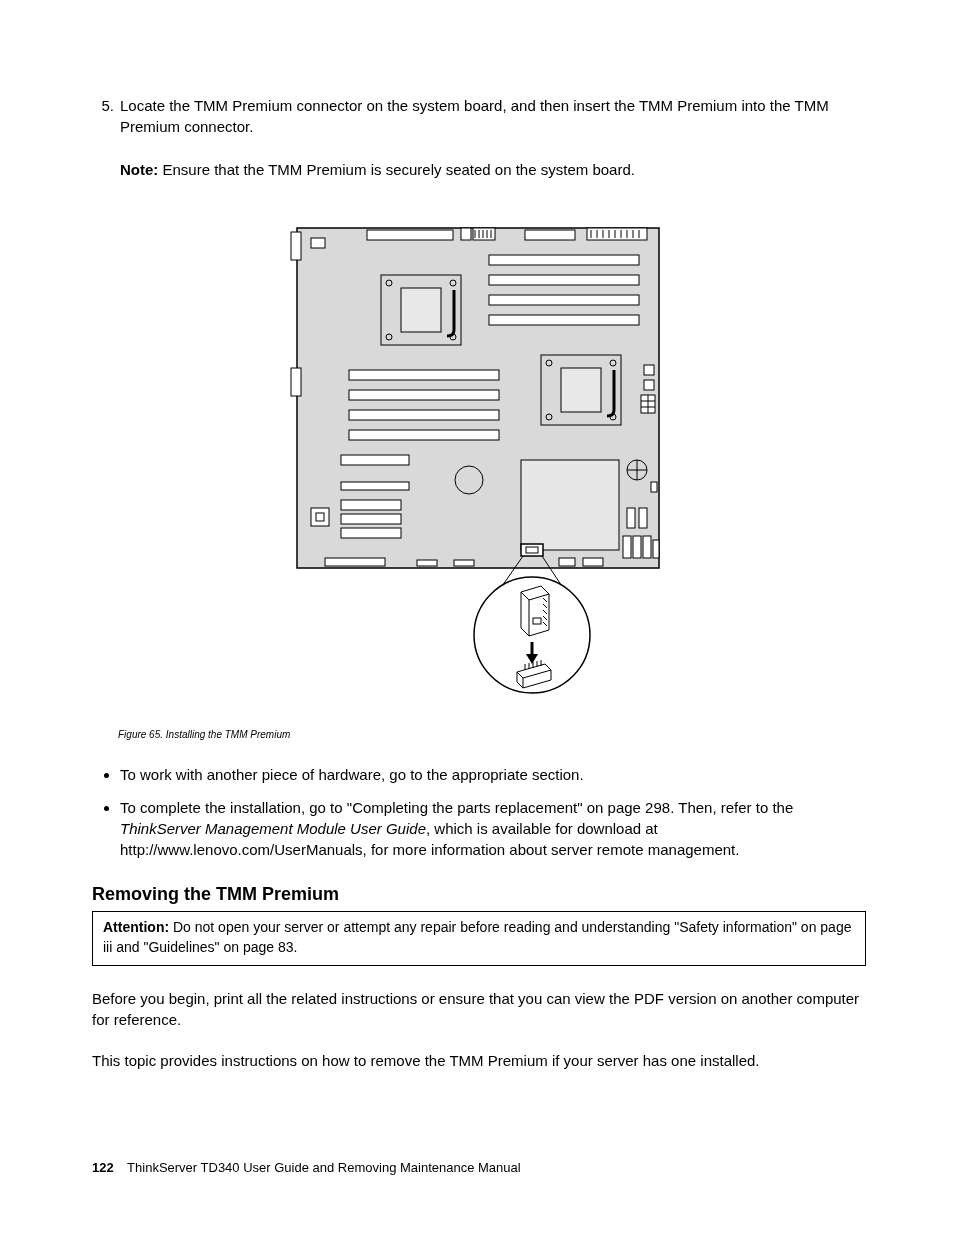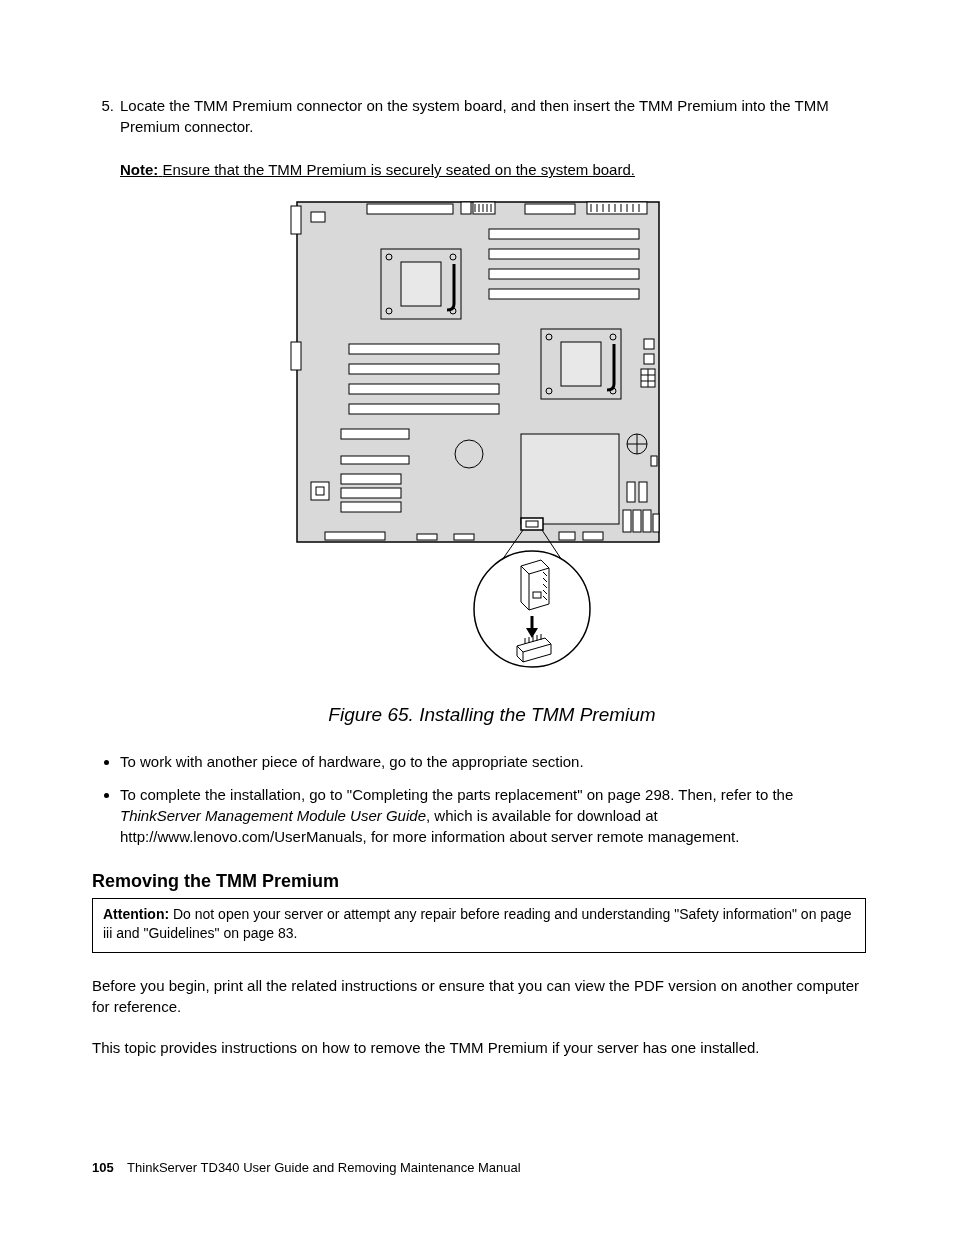--- a/index.html
+++ b/index.html
@@ -26,33 +26,32 @@
     flex: 0 0 22px;
     text-align: right;
     padding-right: 6px;
   }
   .step-body {
     flex: 1;
   }
   .note-line {
     margin-left: 28px;
     margin-top: 22px;
-    margin-bottom: 14px;
-    text-decoration: underline;
+    margin-bottom: 40px;
   }
   .note-label { font-weight: bold; }
   .figure-wrap {
     text-align: center;
     margin: 10px 0 18px 0;
   }
   .figure-caption {
     font-style: italic;
-    font-size: 19px;
+    font-size: 10px;
     margin: 18px 0 22px 26px;
-    text-align: center;
+    text-align: left;
   }
   .subhead {
     font-weight: bold;
     margin: 6px 0 10px 0;
   }
   ul.bullets {
     margin: 0 0 22px 10px;
     padding-left: 18px;
   }
   ul.bullets li {
@@ -251,17 +250,17 @@
   <div class="h2">Removing the TMM Premium</div>
   <div class="attention-box">
     <span class="attention-label">Attention:</span>
     <span>Do not open your server or attempt any repair before reading and understanding "Safety information" on page iii and "Guidelines" on page 83.</span>
   </div>
 
   <div class="para">Before you begin, print all the related instructions or ensure that you can view the PDF version on another computer for reference.</div>
   <div class="para">This topic provides instructions on how to remove the TMM Premium if your server has one installed.</div>
 
   <div class="footer">
-    <span class="pn">105</span>
+    <span class="pn">122</span>
     <span>ThinkServer TD340 User Guide and Removing Maintenance Manual</span>
   </div>
 
 </div>
 
 </body></html>

